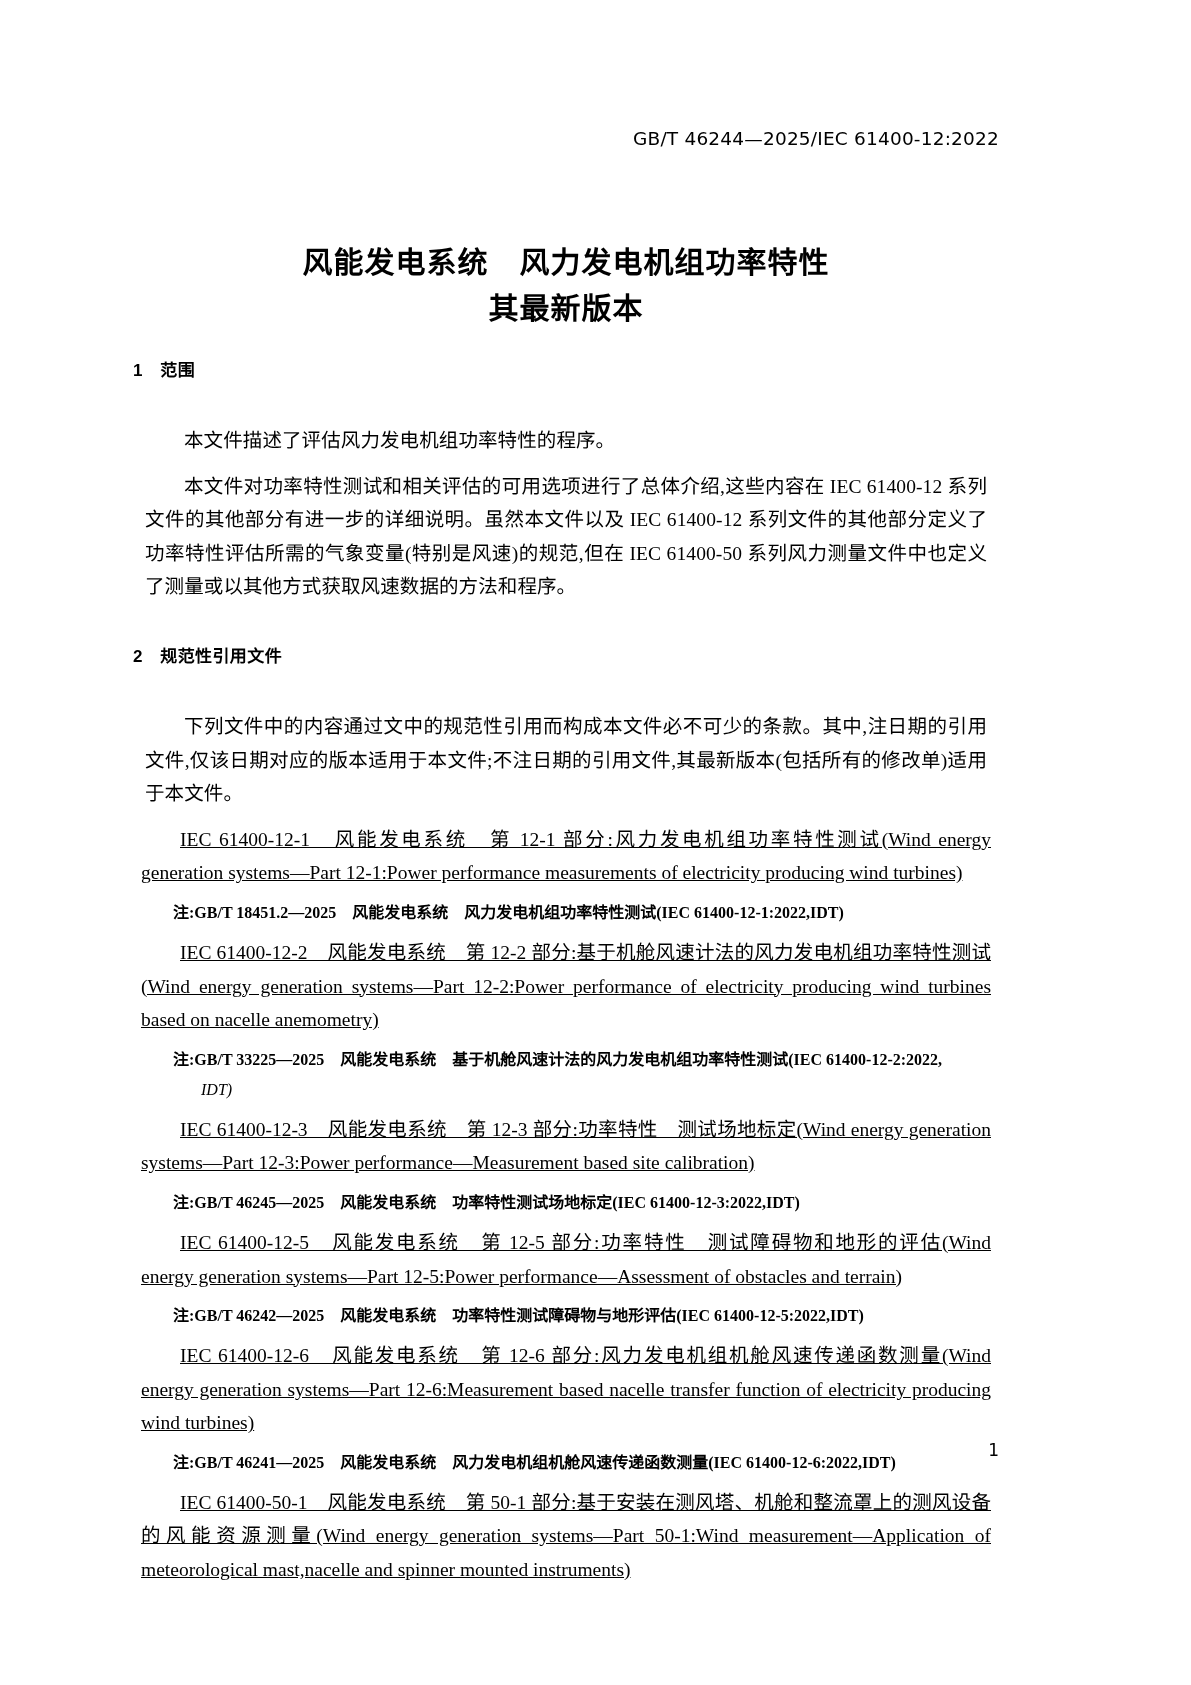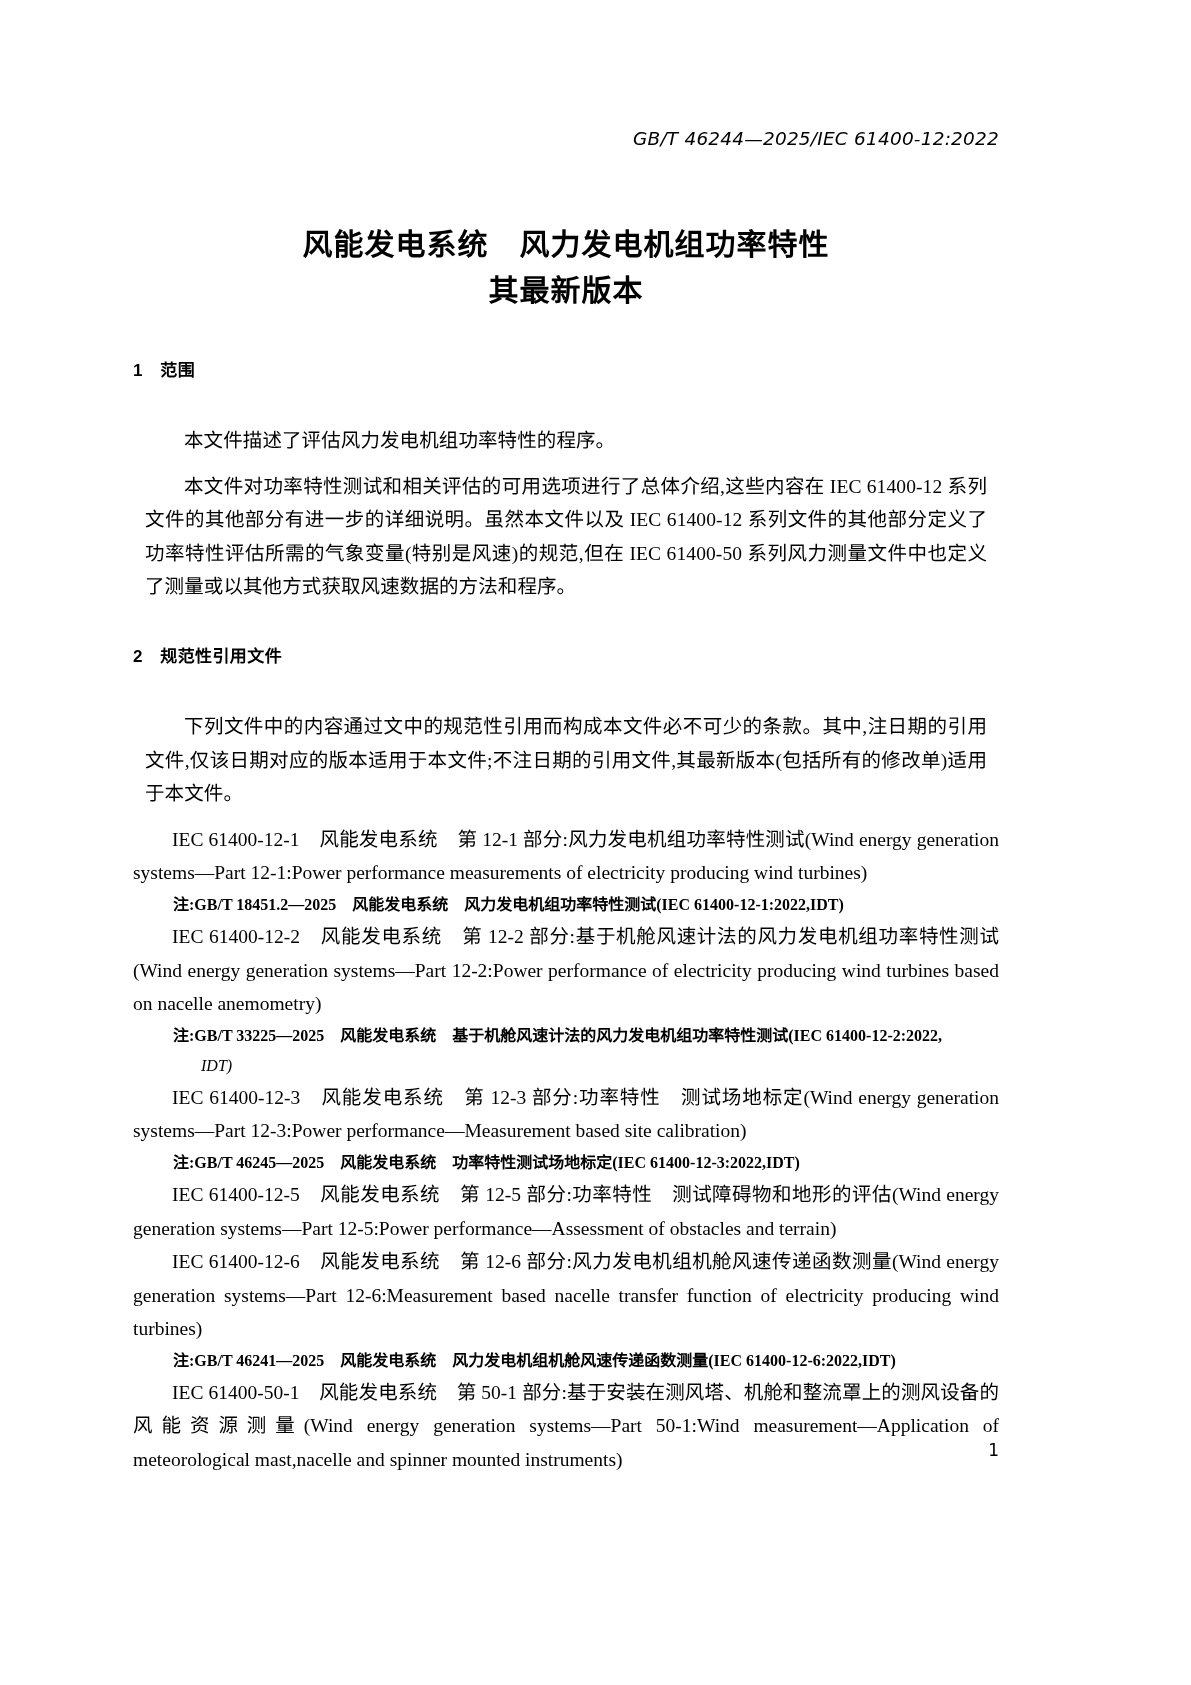--- a/index.html
+++ b/index.html
@@ -30,27 +30,26 @@
     width: 866px;
     text-align: right;
     font-size: 19.5px;
     letter-spacing: 0.2px;
     white-space: nowrap;
   }
   .running-head .rest {
     font-family: "DejaVu Sans", sans-serif;
     font-weight: normal;
     font-size: 18.5px;
-    font-style: italic;
   }
 
   
   .doc-title {
     position: absolute;
-    top: 222px;
+    top: 240px;
     left: 133px;
     width: 866px;
     text-align: center;
     font-family: "DejaVu Sans", sans-serif;
     font-size: 30px;
     font-weight: bold;
     line-height: 46px;
     letter-spacing: 1px;
   }
   .doc-title .l2 { display: block; }
@@ -79,24 +78,25 @@
     margin: 12px;
     text-align: justify;
     text-justify: inter-ideograph;
     letter-spacing: 0.1px;
   }
   p.indent2 { text-indent: 2em; }
 
   p.ref {
     font-size: 19.5px;
     line-height: 33.6px;
-    margin: 0;
+    margin: 8px;
     text-align: justify;
     text-justify: inter-ideograph;
     text-indent: 2em;
+    text-decoration: underline;
   }
 
   p.note {
     font-size: 16px;
     line-height: 30px;
     margin: 0;
     padding-left: 40px;
     text-indent: 0;
     text-align: justify;
     text-justify: inter-ideograph;
@@ -153,20 +153,21 @@
     <p class="note">注:GB/T 18451.2—2025　风能发电系统　风力发电机组功率特性测试(IEC 61400-12-1:2022,IDT)</p>
 
     <p class="ref">IEC 61400-12-2　风能发电系统　第 12-2 部分:基于机舱风速计法的风力发电机组功率特性测试(Wind energy generation systems—Part 12-2:Power performance of electricity producing wind turbines based on nacelle anemometry)</p>
     <p class="note">注:GB/T 33225—2025　风能发电系统　基于机舱风速计法的风力发电机组功率特性测试(IEC 61400-12-2:2022,</p>
     <p class="note-cont">IDT)</p>
 
     <p class="ref">IEC 61400-12-3　风能发电系统　第 12-3 部分:功率特性　测试场地标定(Wind energy generation systems—Part 12-3:Power performance—Measurement based site calibration)</p>
     <p class="note">注:GB/T 46245—2025　风能发电系统　功率特性测试场地标定(IEC 61400-12-3:2022,IDT)</p>
 
     <p class="ref">IEC 61400-12-5　风能发电系统　第 12-5 部分:功率特性　测试障碍物和地形的评估(Wind energy generation systems—Part 12-5:Power performance—Assessment of obstacles and terrain)</p>
+    <p class="note">注:GB/T 46242—2025　风能发电系统　功率特性测试障碍物与地形评估(IEC 61400-12-5:2022,IDT)</p>
 
     <p class="ref">IEC 61400-12-6　风能发电系统　第 12-6 部分:风力发电机组机舱风速传递函数测量(Wind energy generation systems—Part 12-6:Measurement based nacelle transfer function of electricity producing wind turbines)</p>
     <p class="note">注:GB/T 46241—2025　风能发电系统　风力发电机组机舱风速传递函数测量(IEC 61400-12-6:2022,IDT)</p>
 
 
     <p class="ref">IEC 61400-50-1　风能发电系统　第 50-1 部分:基于安装在测风塔、机舱和整流罩上的测风设备的风能资源测量(Wind energy generation systems—Part 50-1:Wind measurement—Application of meteorological mast,nacelle and spinner mounted instruments)</p>
 
   </div>
 
   <div class="folio">1</div>

